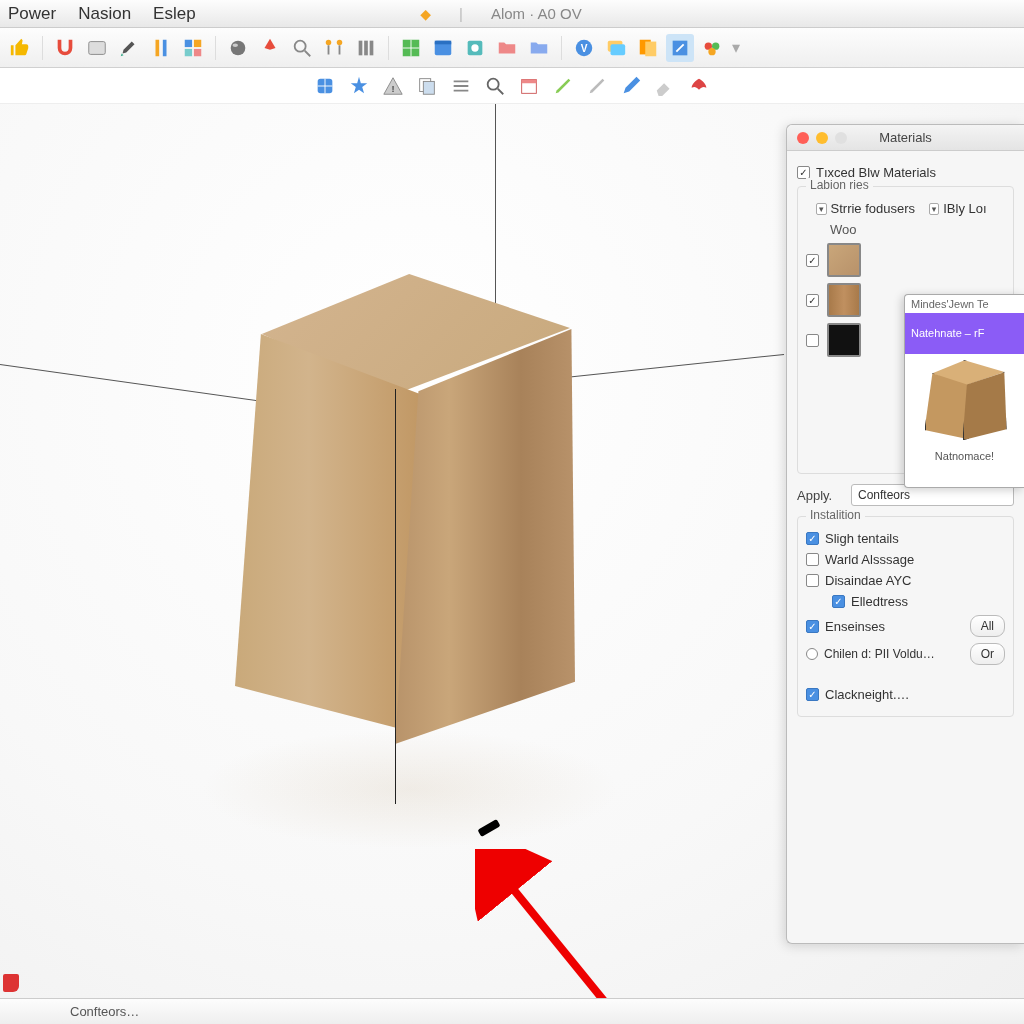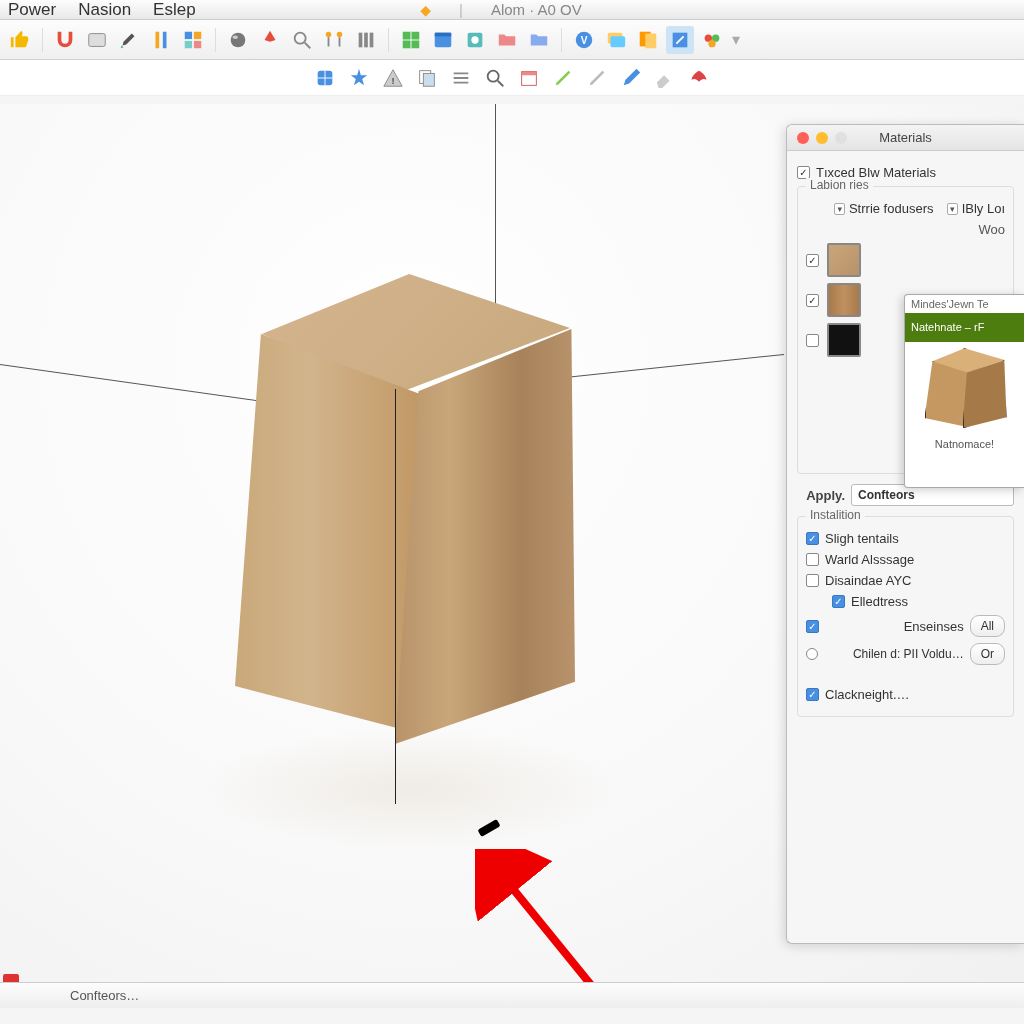--- a/index.html
+++ b/index.html
@@ -1,19 +1,19 @@
 <!DOCTYPE html>
 <html><head>
 <meta charset="utf-8">
 <style>
 * { margin: 0; padding: 0; box-sizing: border-box; font-family: "Lucida Grande", "Helvetica Neue", Arial, sans-serif; }
 body { width: 1024px; height: 1024px; background: #f5f5f5; overflow: hidden; position: relative; }
 
 
-.menubar { height: 20px; background: linear-gradient(#fdfdfd,#e8e8e8); border-bottom: 1px solid #ccc; display: flex; align-items: center; padding: 7px 8px; font-size: 17px; color: #333; }
+.menubar { height: 28px; background: linear-gradient(#fdfdfd,#e8e8e8); border-bottom: 1px solid #ccc; display: flex; align-items: center; padding: 7px 8px; font-size: 17px; color: #333; }
 .menubar span { margin-right: 22px; cursor: default; }
 .title-center { position: absolute; left: 50%; transform: translateX(-50%); display: flex; align-items: center; gap: 6px; color: #888; font-size: 15px; }
 .title-diamond { color: #f5a623; font-size: 14px; }
 
 
 .toolbar { height: 40px; background: linear-gradient(#fdfdfd,#efefef); border-bottom: 1px solid #d0d0d0; display: flex; align-items: center; padding: 0 6px; gap: 4px; }
 .toolbar2 { height: 36px; background: #fff; display: flex; align-items: center; justify-content: center; gap: 6px; border-bottom: 1px solid #eee; }
 .tb-icon { width: 28px; height: 28px; display: flex; align-items: center; justify-content: center; border-radius: 3px; cursor: pointer; }
 .tb-sep { width: 1px; height: 24px; background: #ddd; margin: 0 4px; }
 .tb-icon svg { width: 22px; height: 22px; }
@@ -37,24 +37,24 @@
 
 .cursor-mark { position: absolute; left: 478px; top: 720px; width: 22px; height: 8px; background: #000; transform: rotate(-30deg); border-radius: 2px; }
 .red-arrow { position: absolute; left: 475px; top: 745px; }
 .red-arrow svg { width: 180px; height: 200px; }
 
 
 .red-corner { position: absolute; left: 3px; bottom: 28px; width: 18px; height: 22px; }
 .red-corner::before { content: ""; position: absolute; width: 16px; height: 18px; background: #d33; border-radius: 2px 2px 6px 2px; }
 
 
-.statusbar { position: absolute; bottom: 16px; left: 0; right: 0; height: 26px; background: linear-gradient(#fdfdfd,#eeeeee); border-top: 1px solid #ccc; display: flex; align-items: center; padding: 0 70px; font-size: 13px; color: #555; }
-
-
-.panel { position: absolute; right: 0; top: 124px; width: 238px; height: 820px; background: #f6f6f6; border: 1px solid #bbb; border-right: none; border-radius: 6px 0 0 6px; box-shadow: -2px 2px 12px rgba(0,0,0,0.15); font-size: 13px; color: #333; text-align: right; }
+.statusbar { position: absolute; bottom: 0; left: 0; right: 0; height: 26px; background: linear-gradient(#fdfdfd,#eeeeee); border-top: 1px solid #ccc; display: flex; align-items: center; padding: 0 70px; font-size: 13px; color: #555; }
+
+
+.panel { position: absolute; right: 0; top: 124px; width: 238px; height: 820px; background: #f6f6f6; border: 1px solid #bbb; border-right: none; border-radius: 6px 0 0 6px; box-shadow: -2px 2px 12px rgba(0,0,0,0.15); font-size: 13px; color: #333; }
 .panel-titlebar { height: 26px; background: linear-gradient(#f4f4f4,#e4e4e4); border-bottom: 1px solid #ccc; border-radius: 6px 0 0 0; display: flex; align-items: center; position: relative; }
 .traffic { display: flex; gap: 7px; margin-left: 10px; }
 .dot { width: 12px; height: 12px; border-radius: 50%; }
 .dot.r { background: #ff5f57; } .dot.y { background: #ffbd2e; } .dot.g { background: #e0e0e0; }
 .panel-title { position: absolute; left: 50%; transform: translateX(-50%); font-weight: 500; color: #444; }
 .panel-body { padding: 8px 10px; }
 .panel-row { display: flex; align-items: center; gap: 6px; margin: 6px 0; }
 .panel-icon { width: 20px; height: 20px; background: #fce9a8; border: 1px solid #d8b858; border-radius: 3px; }
 .panel-label { font-size: 14px; }
 .checkbox { width: 13px; height: 13px; border: 1px solid #888; background: #fff; border-radius: 2px; display: inline-flex; align-items: center; justify-content: center; font-size: 10px; color: #333; }
@@ -63,30 +63,30 @@
 .checkbox.blue.checked::after { content: "✓"; }
 .fieldset { border: 1px solid #ddd; border-radius: 4px; padding: 8px; margin: 4px 0 10px; position: relative; }
 .fieldset-legend { position: absolute; top: -9px; left: 8px; background: #f6f6f6; padding: 0 4px; font-size: 12px; color: #666; }
 .dropdown-small { display: inline-flex; align-items: center; gap: 4px; }
 .chev { font-size: 9px; color: #555; border: 1px solid #aaa; border-radius: 2px; padding: 0 2px; background: #fff; }
 .swatch-row { display: flex; align-items: center; gap: 8px; margin: 6px 0; }
 .swatch { width: 34px; height: 34px; border: 2px solid #888; border-radius: 2px; }
 .sw-wood1 { background: linear-gradient(135deg,#c9a67a,#b8926a); }
 .sw-wood2 { background: linear-gradient(90deg,#a87a4a,#c09060,#a87a4a); }
 .sw-black { background: #111; }
-.field-row { display: flex; align-items: center; gap: 6px; margin: 10px 0; font-weight: bold; }
+.field-row { display: flex; align-items: center; gap: 6px; margin: 10px 0; }
 .field-label { width: 48px; font-size: 13px; color: #444; }
 .field-input { flex: 1; height: 22px; border: 1px solid #bbb; border-radius: 3px; background: #fff; padding: 0 6px; font-size: 12px; display: flex; align-items: center; justify-content: space-between; }
 .btn-small { height: 22px; padding: 0 10px; border: 1px solid #bbb; border-radius: 9px; background: linear-gradient(#fff,#eee); font-size: 12px; display: inline-flex; align-items: center; }
 .radio { width: 12px; height: 12px; border: 1px solid #888; border-radius: 50%; background: #fff; }
 
 
 .popup { position: absolute; right: 0; top: 294px; width: 120px; height: 194px; background: #fff; border: 1px solid #aaa; border-right: none; box-shadow: -2px 2px 10px rgba(0,0,0,0.2); border-radius: 4px 0 0 4px; z-index: 10; font-size: 11px; }
 .popup-title { padding: 3px 6px; color: #666; }
-.popup-sel { background: #4d7c0f; color: #fff; padding: 8px 6px; line-height: 1.2; }
+.popup-sel { background: #8b5cf6; color: #fff; padding: 14px 6px; line-height: 1.2; }
 .popup-cube { width: 80px; height: 80px; margin: 6px auto; position: relative; }
 .pc-top { position: absolute; width: 80px; height: 26px; background: #d9b078; clip-path: polygon(10% 50%,50% 0%,100% 45%,48% 100%); border: 1px solid #333; }
 .pc-left { position: absolute; top: 13px; width: 44px; height: 66px; background: #c49860; clip-path: polygon(18% 0%,100% 18%,100% 100%,0% 86%); border: 1px solid #333; }
 .pc-right { position: absolute; top: 12px; left: 38px; width: 44px; height: 68px; background: #a57a48; clip-path: polygon(10% 18%,95% 0%,100% 84%,0% 100%); border: 1px solid #333; }
 .popup-bottom { text-align: center; padding: 4px; color: #555; }
 </style>
 </head>
 <body>
 
 <div class="menubar">
@@ -349,21 +349,21 @@
     <div class="fieldset" style="padding-bottom:110px">
       <div class="fieldset-legend">Labion ries</div>
       <div class="panel-row dropdown-small" style="margin-left:10px">
         <span class="chev">▾</span>
         <span>Strrie fodusers</span>
       </div>
       <div class="panel-row dropdown-small" style="margin-left:10px">
         <span class="chev">▾</span>
         <span>IBly Loı</span>
       </div>
-      <div style="margin-left:44px;font-size:13px;color:#555">Woo</div>
+      <div style="margin-left:24px;font-size:13px;color:#555">Woo</div>
 
       <div class="swatch-row">
         <span class="checkbox checked"></span>
         <div class="swatch sw-wood1"></div>
       </div>
       <div class="swatch-row">
         <span class="checkbox checked"></span>
         <div class="swatch sw-wood2"></div>
       </div>
       <div class="swatch-row">

